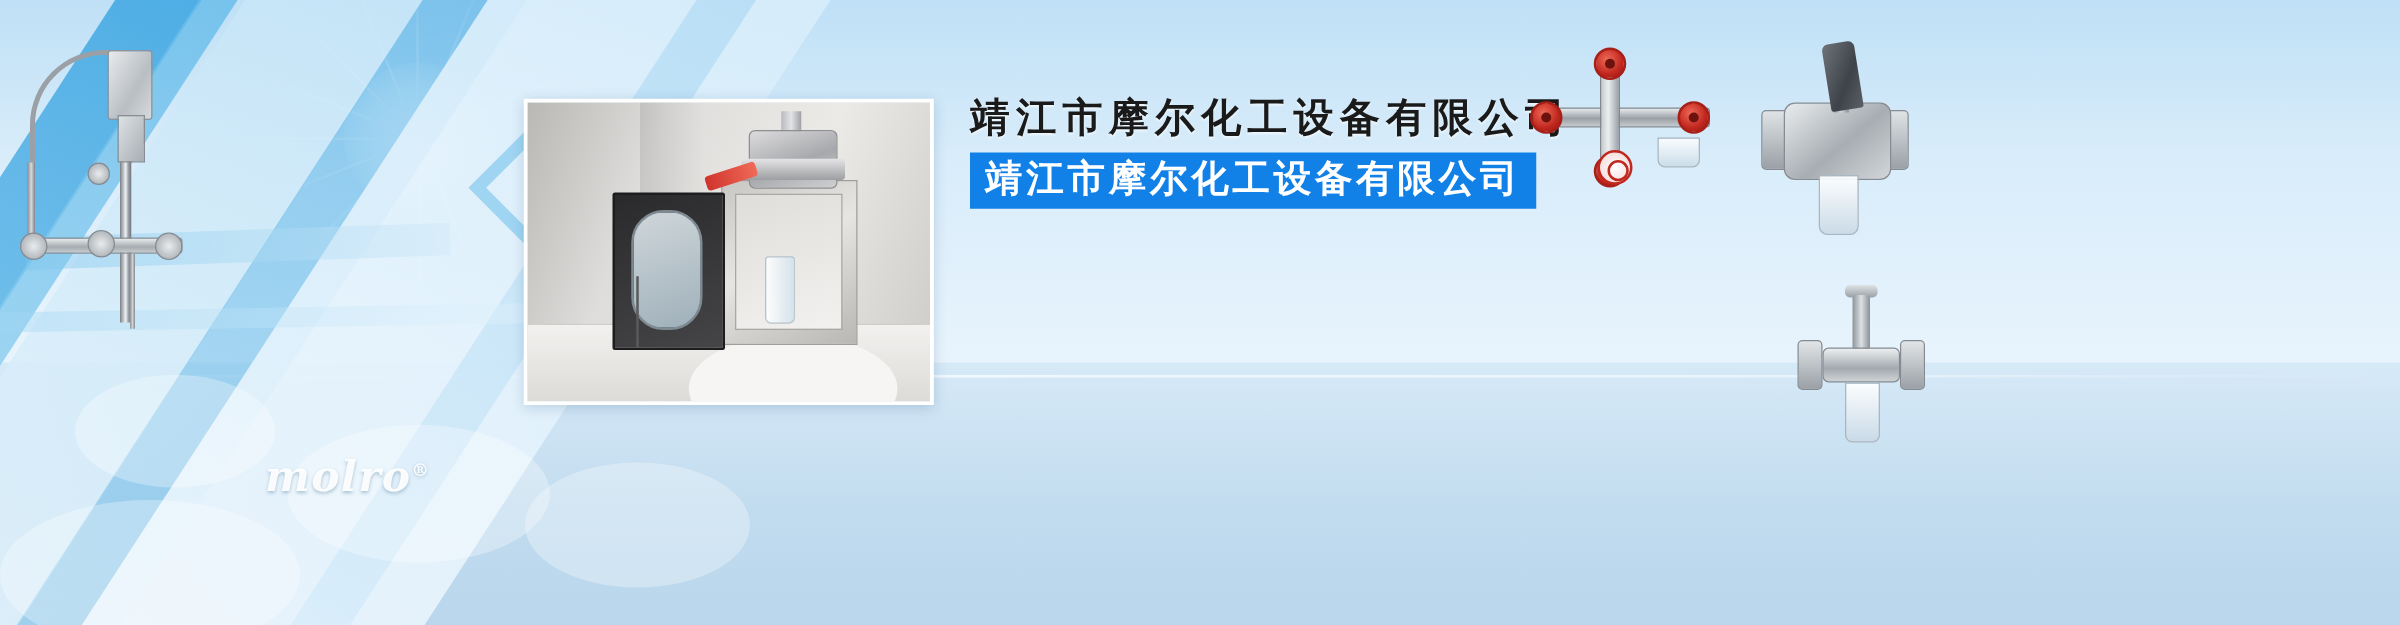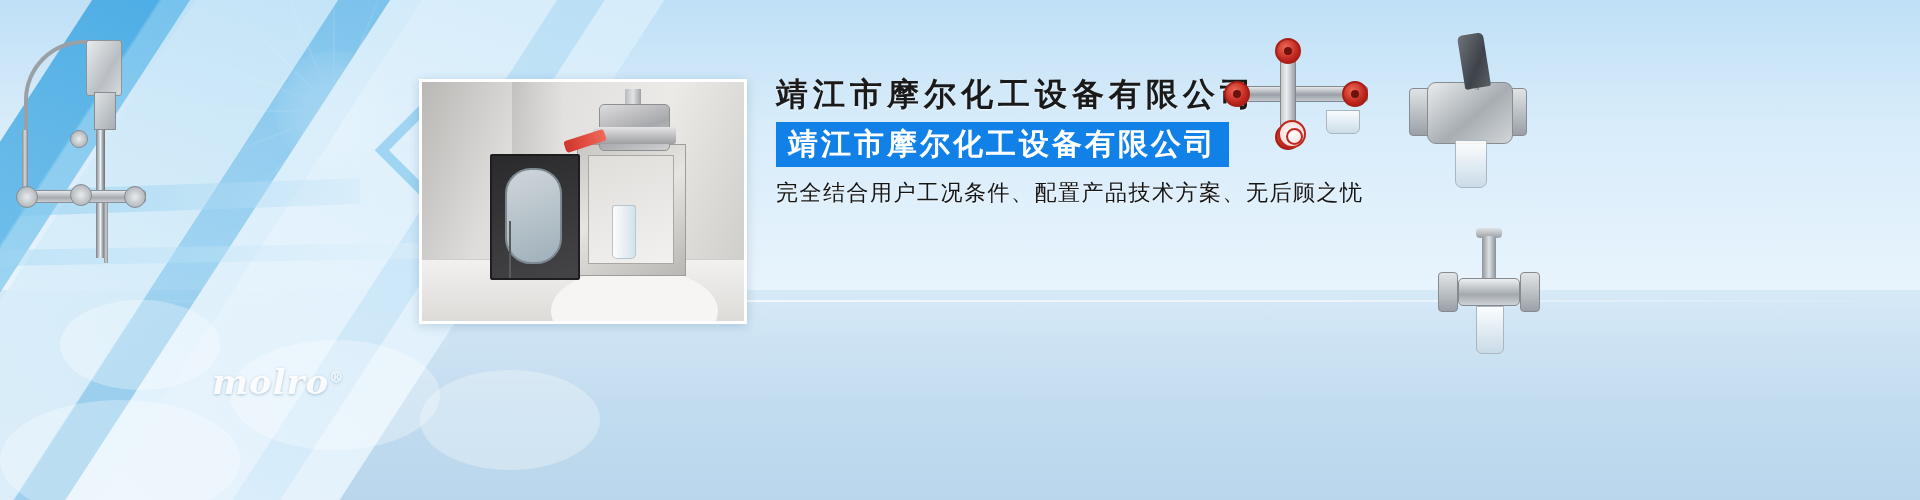--- a/index.html
+++ b/index.html
@@ -272,21 +272,20 @@
   </div>
 
   <div class="text-block">
 
     <div class="company-name">靖江市摩尔化工设备有限公司</div>
 
     <div class="headline-bar">
       <span class="hl-text">靖江市摩尔化工设备有限公司</span>
     </div>
 
-    <div class="subline">完全结合用户工况条件、配置产品技术方案、无后顾之忧</div>
 
 
   </div>
 
   <div class="prod tr-prod">
     <div class="trp-h"></div>
     <div class="trp-v"></div>
     <div class="wheel" style="left:6px;top:43px;"></div>
     <div class="wheel" style="left:124px;top:43px;"></div>
     <div class="wheel" style="left:57px;top:0px;"></div>

